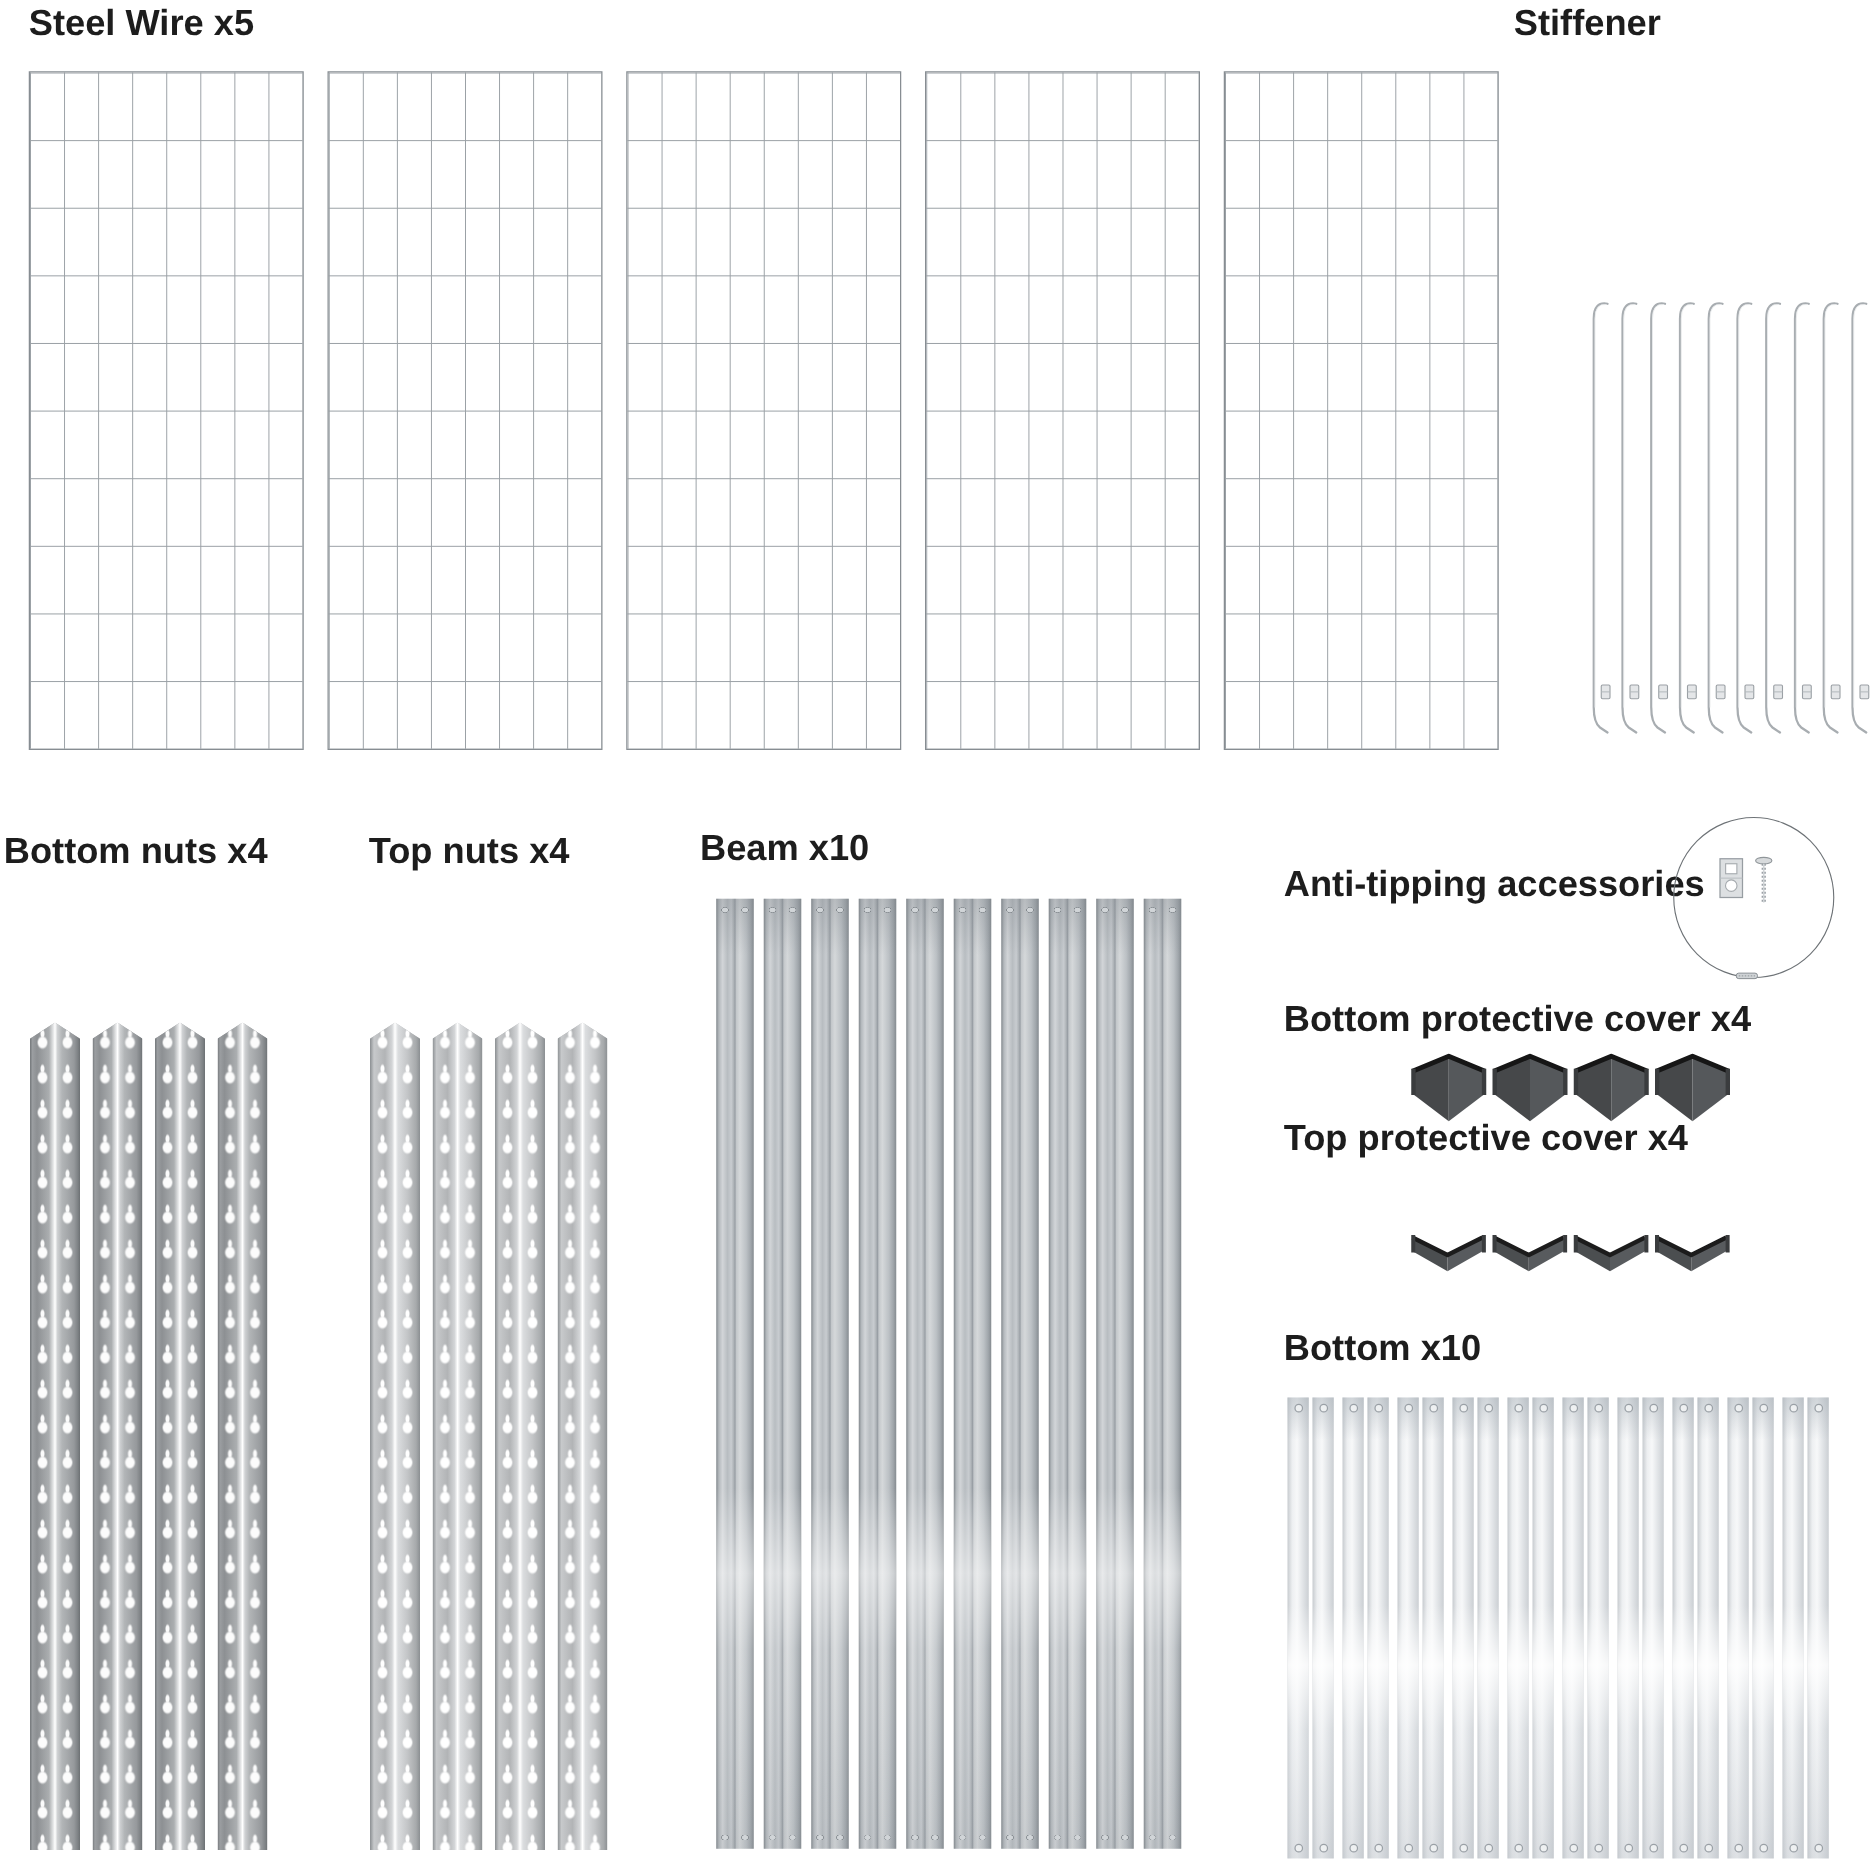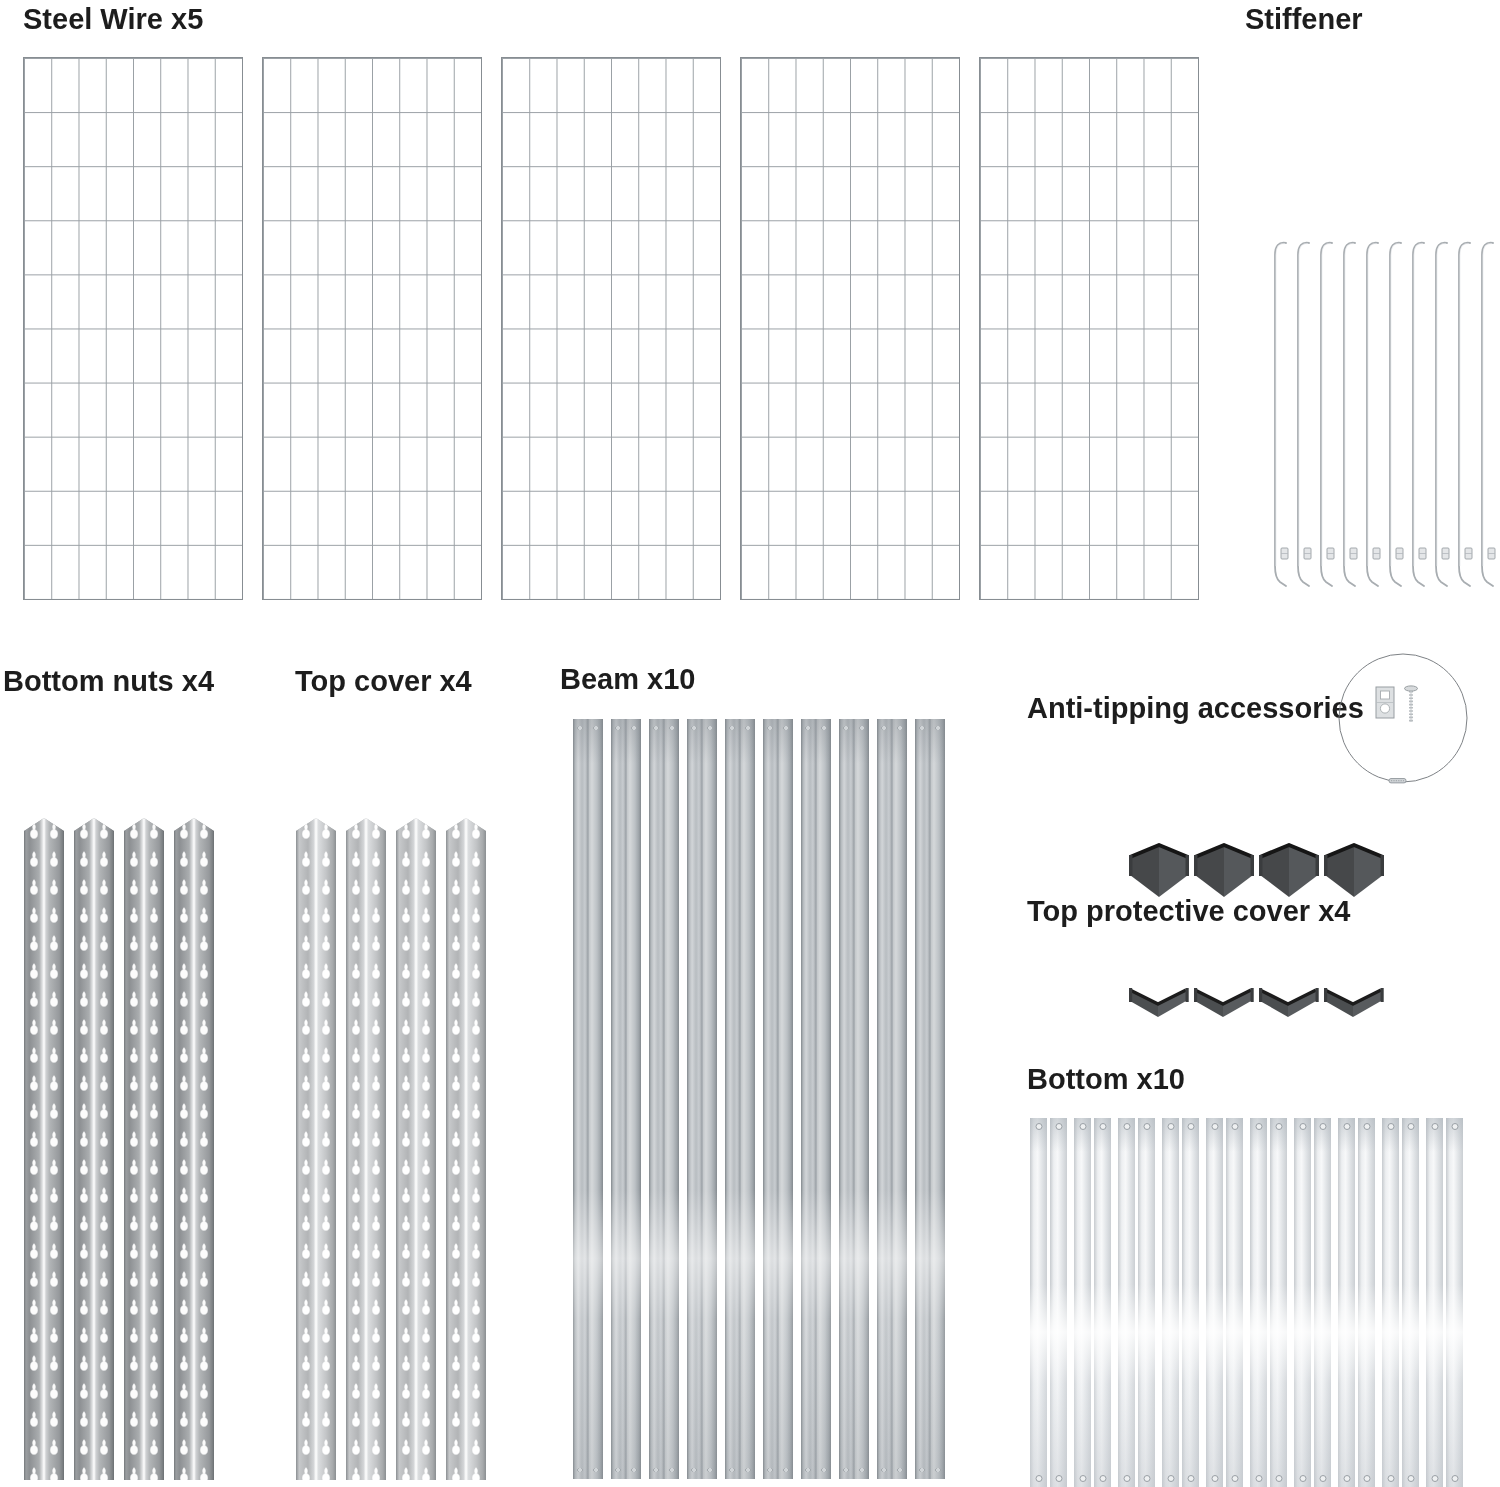--- a/index.html
+++ b/index.html
@@ -100,21 +100,21 @@
   <div class="h" style="left:23px;top:1px">Steel Wire x5</div>
   <div class="wire-row">
 
   <div class="wire-panel"></div>
       <div class="wire-panel"></div>
       <div class="wire-panel"></div>
       <div class="wire-panel"></div>
       <div class="wire-panel"></div>
     </div>
 
-  <div class="h" style="left:1245px;top:1px">Stiffener</div>
+  <div class="h" style="left:1211px;top:1px">Stiffener</div>
   <div class="stiffener-row">
 
       <svg class="stiffener-rod" viewBox="0 0 23 366">
         <path d="M20 7 Q9 5 9 19 L9 330 Q9 342 14 346 L20 350" fill="none" stroke="#a8adb1" stroke-width="1.8" stroke-linecap="round"></path>
         <path d="M19.3 7.6 Q10 6.2 10 19 L10 330" fill="none" stroke="#e8eaec" stroke-width="0.7"></path>
         <rect x="15" y="312" width="7" height="11" rx="1" fill="#e4e6e8" stroke="#9ba0a5" stroke-width="0.9"></rect>
         <line x1="15" y1="317.5" x2="22" y2="317.5" stroke="#b3b8bc" stroke-width="0.8"></line>
       </svg>
 
       <svg class="stiffener-rod" viewBox="0 0 23 366">
@@ -183,21 +183,21 @@
 
   <div class="h" style="left:3px;top:663px">Bottom nuts x4</div>
   <div id="bottom-posts" class="posts-row">
 
   <div class="post"></div>
       <div class="post"></div>
       <div class="post"></div>
       <div class="post"></div>
     </div>
 
-  <div class="h" style="left:295px;top:663px">Top cover x4</div>
+  <div class="h" style="left:295px;top:663px">Top nuts x4</div>
   <div id="top-posts" class="posts-row">
 
   <div class="post light"></div>
       <div class="post light"></div>
       <div class="post light"></div>
       <div class="post light"></div>
     </div>
 
   <div class="h" style="left:560px;top:661px">Beam x10</div>
   <div class="beam-row">
@@ -227,20 +227,21 @@
       <ellipse cx="79" cy="36.5" rx="6.5" ry="2.6" fill="#d7dadc" stroke="#8f9599" stroke-width="0.9"></ellipse>
       <line x1="79" y1="39" x2="79" y2="70" stroke="#9ba1a6" stroke-width="3.4" stroke-dasharray="1.6 1.6"></line>
       <line x1="79" y1="39" x2="79" y2="70" stroke="#cfd3d6" stroke-width="1.2"></line>
     </g>
     <g>
       <rect x="57" y="126.5" width="17" height="4.4" rx="2" fill="#cfd3d6" stroke="#888e93" stroke-width="0.8"></rect>
       <line x1="59" y1="128.7" x2="72" y2="128.7" stroke="#8f9599" stroke-width="0.8" stroke-dasharray="1.2 1.2"></line>
     </g>
   </svg>
 
+  <div class="h" style="left:1027px;top:798px">Bottom protective cover x4</div>
   <div id="bottom-covers" class="cover-row">
 
       <svg class="cover-svg" width="62" height="60" viewBox="0 0 62 60">
         <polygon points="2,16 31,4 31,56 2,34" fill="#46484a"></polygon>
         <polygon points="31,4 60,16 60,34 31,56" fill="#55585b"></polygon>
         <path d="M2 16 L31 4 L60 16" fill="none" stroke="#161616" stroke-width="4" stroke-linejoin="round"></path>
         <rect x="1" y="14" width="3.5" height="21" fill="#3a3c3e"></rect>
         <rect x="57.5" y="14" width="3.5" height="21" fill="#3a3c3e"></rect>
       </svg>
 

